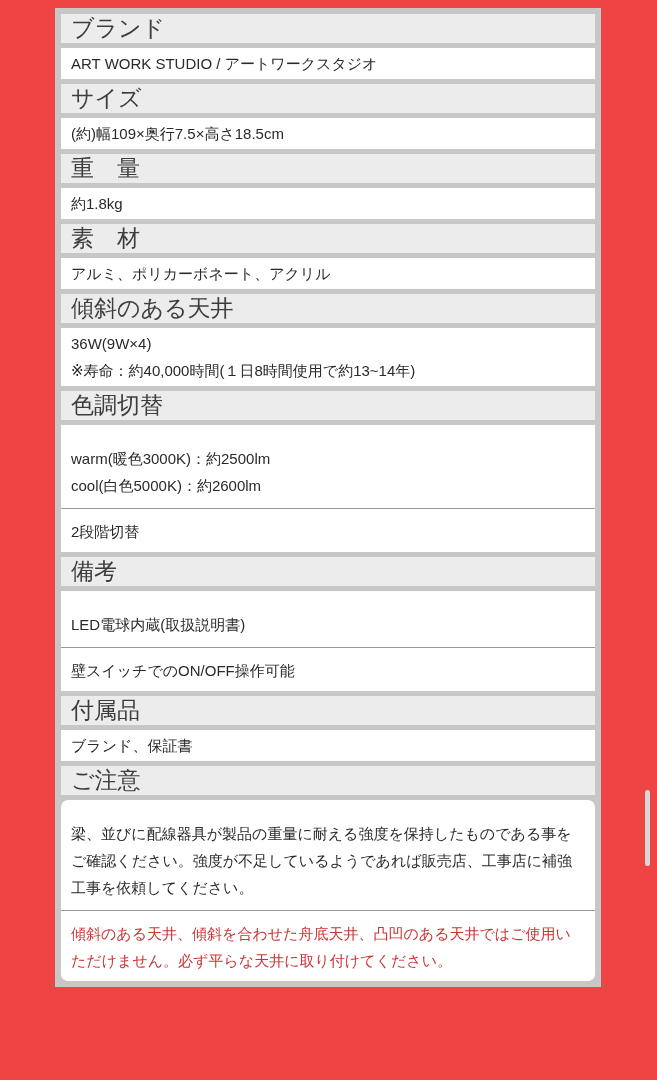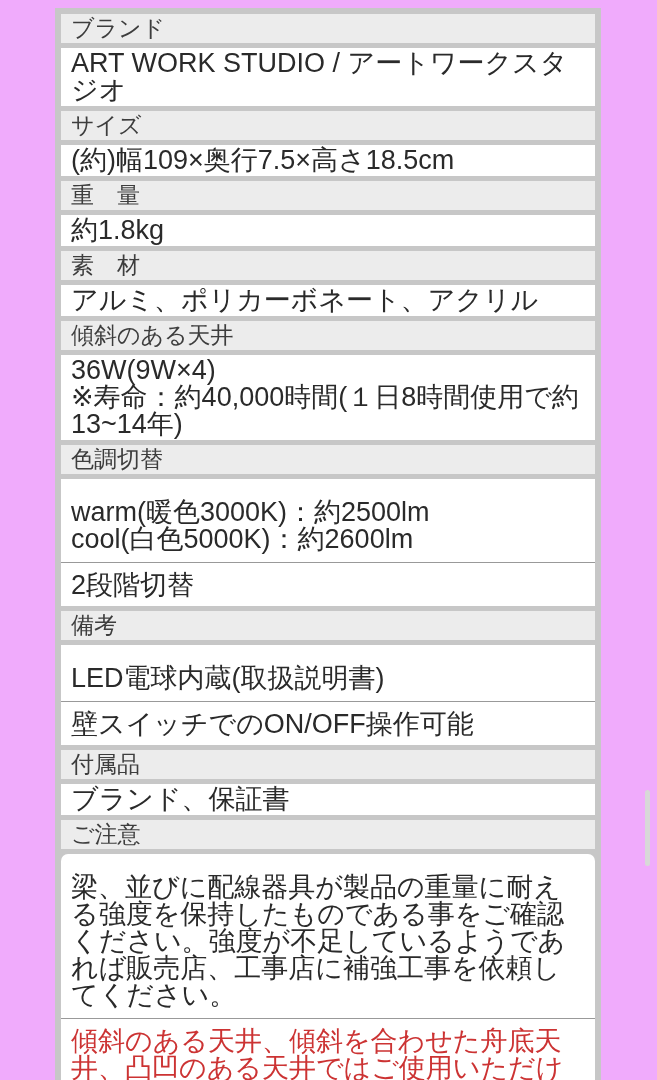--- a/index.html
+++ b/index.html
@@ -5,21 +5,21 @@
   html, body {
     margin: 0;
     padding: 0;
     background: #ffffff;
     font-family: "Liberation Sans", "DejaVu Sans", sans-serif;
   }
   .page {
     position: relative;
     width: 657px;
     height: 1080px;
-    background: #f0abfc;
+    background: #ef4444;
     overflow: hidden;
   }
   .spec-table {
     position: absolute;
     left: 55px;
     top: 8px;
     width: 546px;
     box-sizing: border-box;
     background: #c7c7c7;
     padding: 6px 6px 6px 6px;
@@ -29,21 +29,21 @@
     color: #3d3d3d;
     font-size: 23px;
     line-height: 27px;
     padding: 1px 10px;
     margin-bottom: 5px;
     white-space: pre-wrap;
   }
   .val {
     background: #ffffff;
     color: #2a2a2a;
-    font-size: 27px;
+    font-size: 15px;
     line-height: 27px;
     padding: 2px 10px;
     margin-bottom: 5px;
   }
   .val.multi {
     padding-top: 20px;
     padding-bottom: 7px;
   }
   .val:last-child { margin-bottom: 0; border-radius: 7px; }
   .sep {

